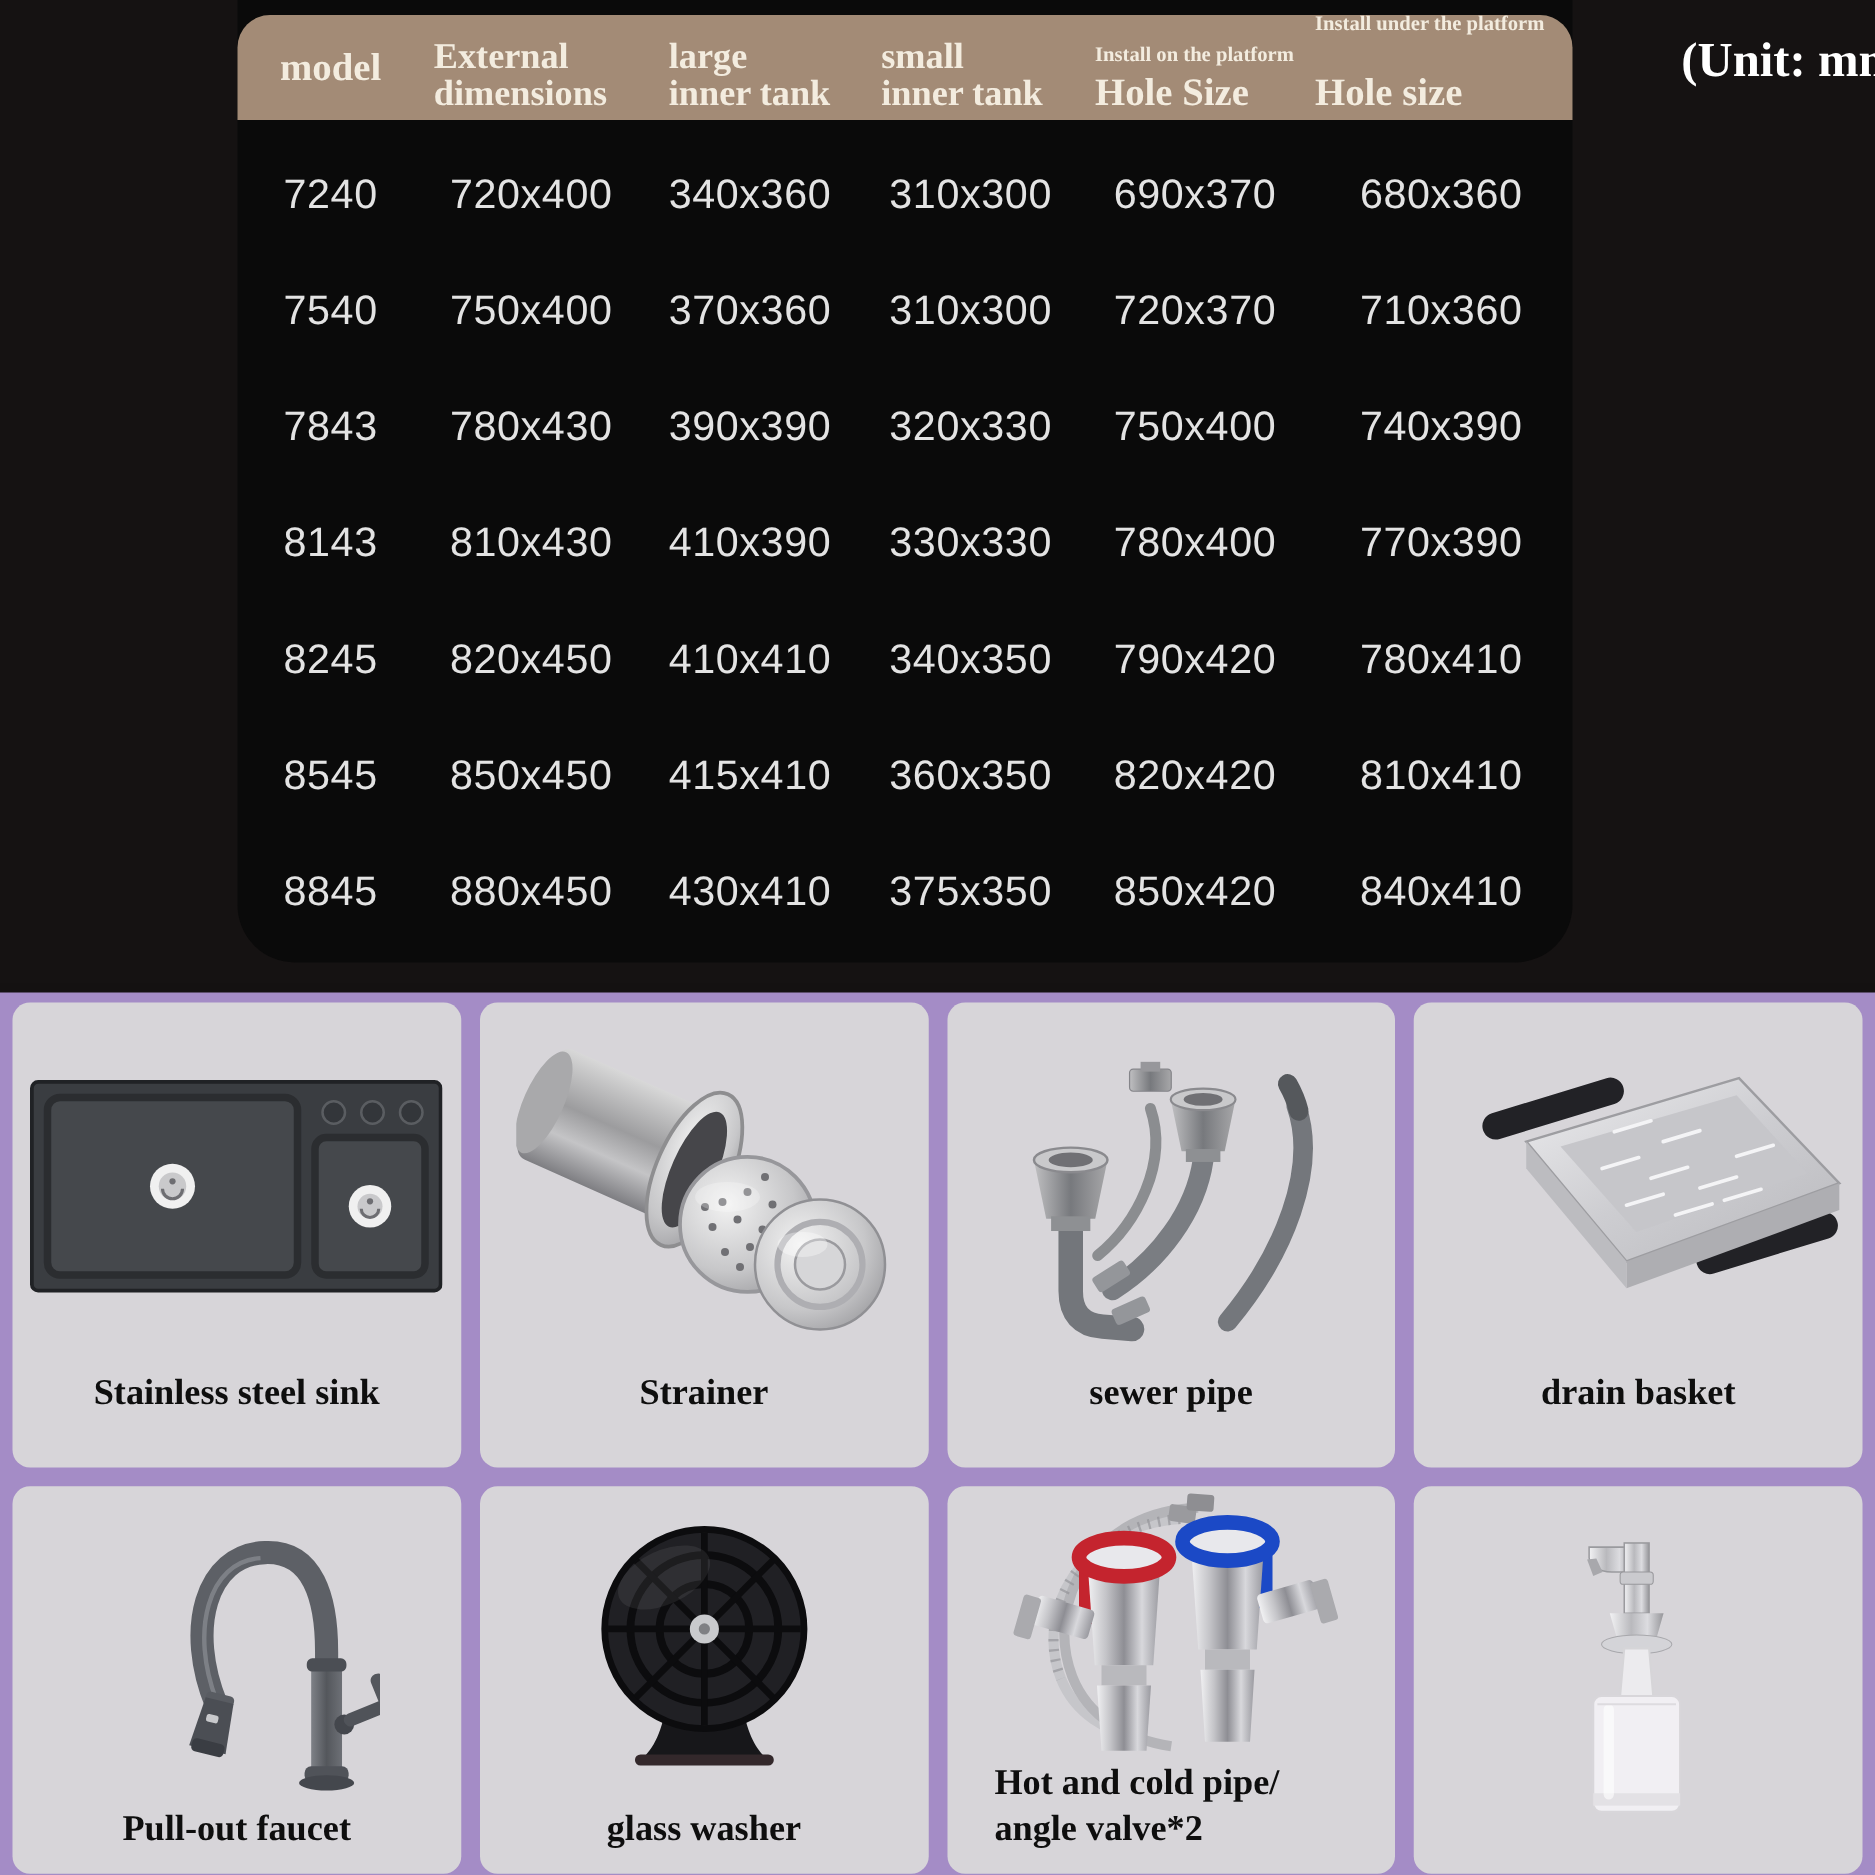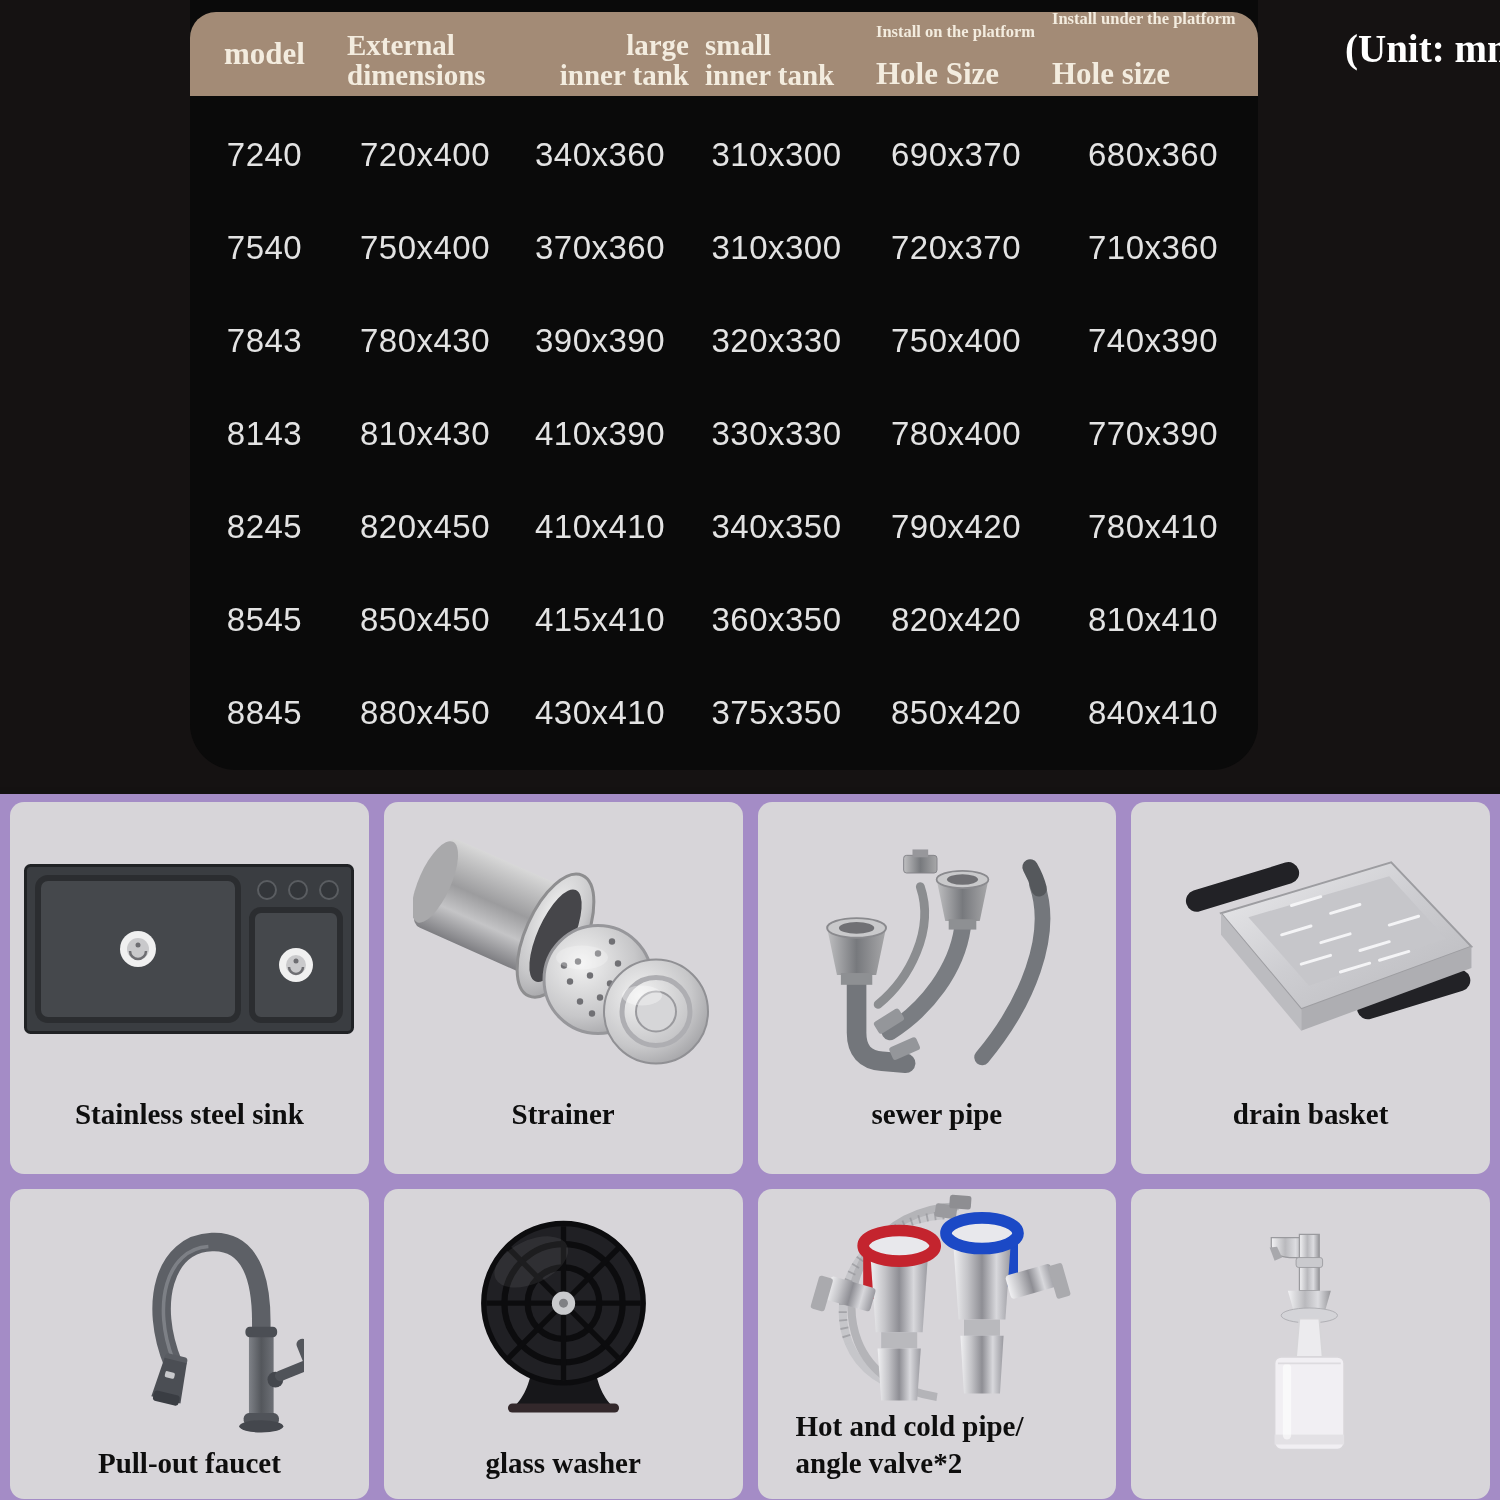--- a/index.html
+++ b/index.html
@@ -14,23 +14,23 @@
     margin-top:12px;height:84px;background:#a38b76;border-radius:26px 26px 0 0;
     display:grid;grid-template-columns:149px 172px 178px 175px 184px 210px;align-items:center;
   }
   .hcell{display:flex;flex-direction:column;justify-content:flex-end;height:72px;
     color:#f3ecdf;font-family:"Liberation Serif",serif;font-weight:700;line-height:1.04;white-space:nowrap;}
   .hcell span{display:block;}
   .h-top,.h-bot{font-size:29px;}
   .hcell-model{justify-content:center;align-items:center;}
   .hcell-model .h-bot{font-size:31px;}
   .hcell-c2{padding-left:8px;}
-  .hcell-c3{padding-left:24px;text-align:right;}
+  .hcell-c3{padding-left:24px;}
   .hcell-c4{padding-left:16px;}
-  .hcell-c5{padding-left:12px;gap:12px;}
+  .hcell-c5{padding-left:12px;}
   .hcell-c6{padding-left:4px;gap:25px;}
   .small-top .h-top{font-size:16.5px;margin-bottom:6px;}
   .small-top .h-bot{font-size:31px;}
   .spec-body{height:652px;margin-top:4px;display:grid;grid-auto-rows:1fr;padding:8px 0 14px 0;}
   .srow{display:grid;grid-template-columns:149px 172px 178px 175px 184px 210px;align-items:center;}
   .dcell{text-align:center;color:#e3e3e3;font-size:33px;letter-spacing:.5px;}
   .unit-label{position:absolute;top:26px;left:1345px;color:#ffffff;
     font-family:"Liberation Serif",serif;font-weight:700;font-size:39px;white-space:nowrap;}
   
   .acc-grid{

